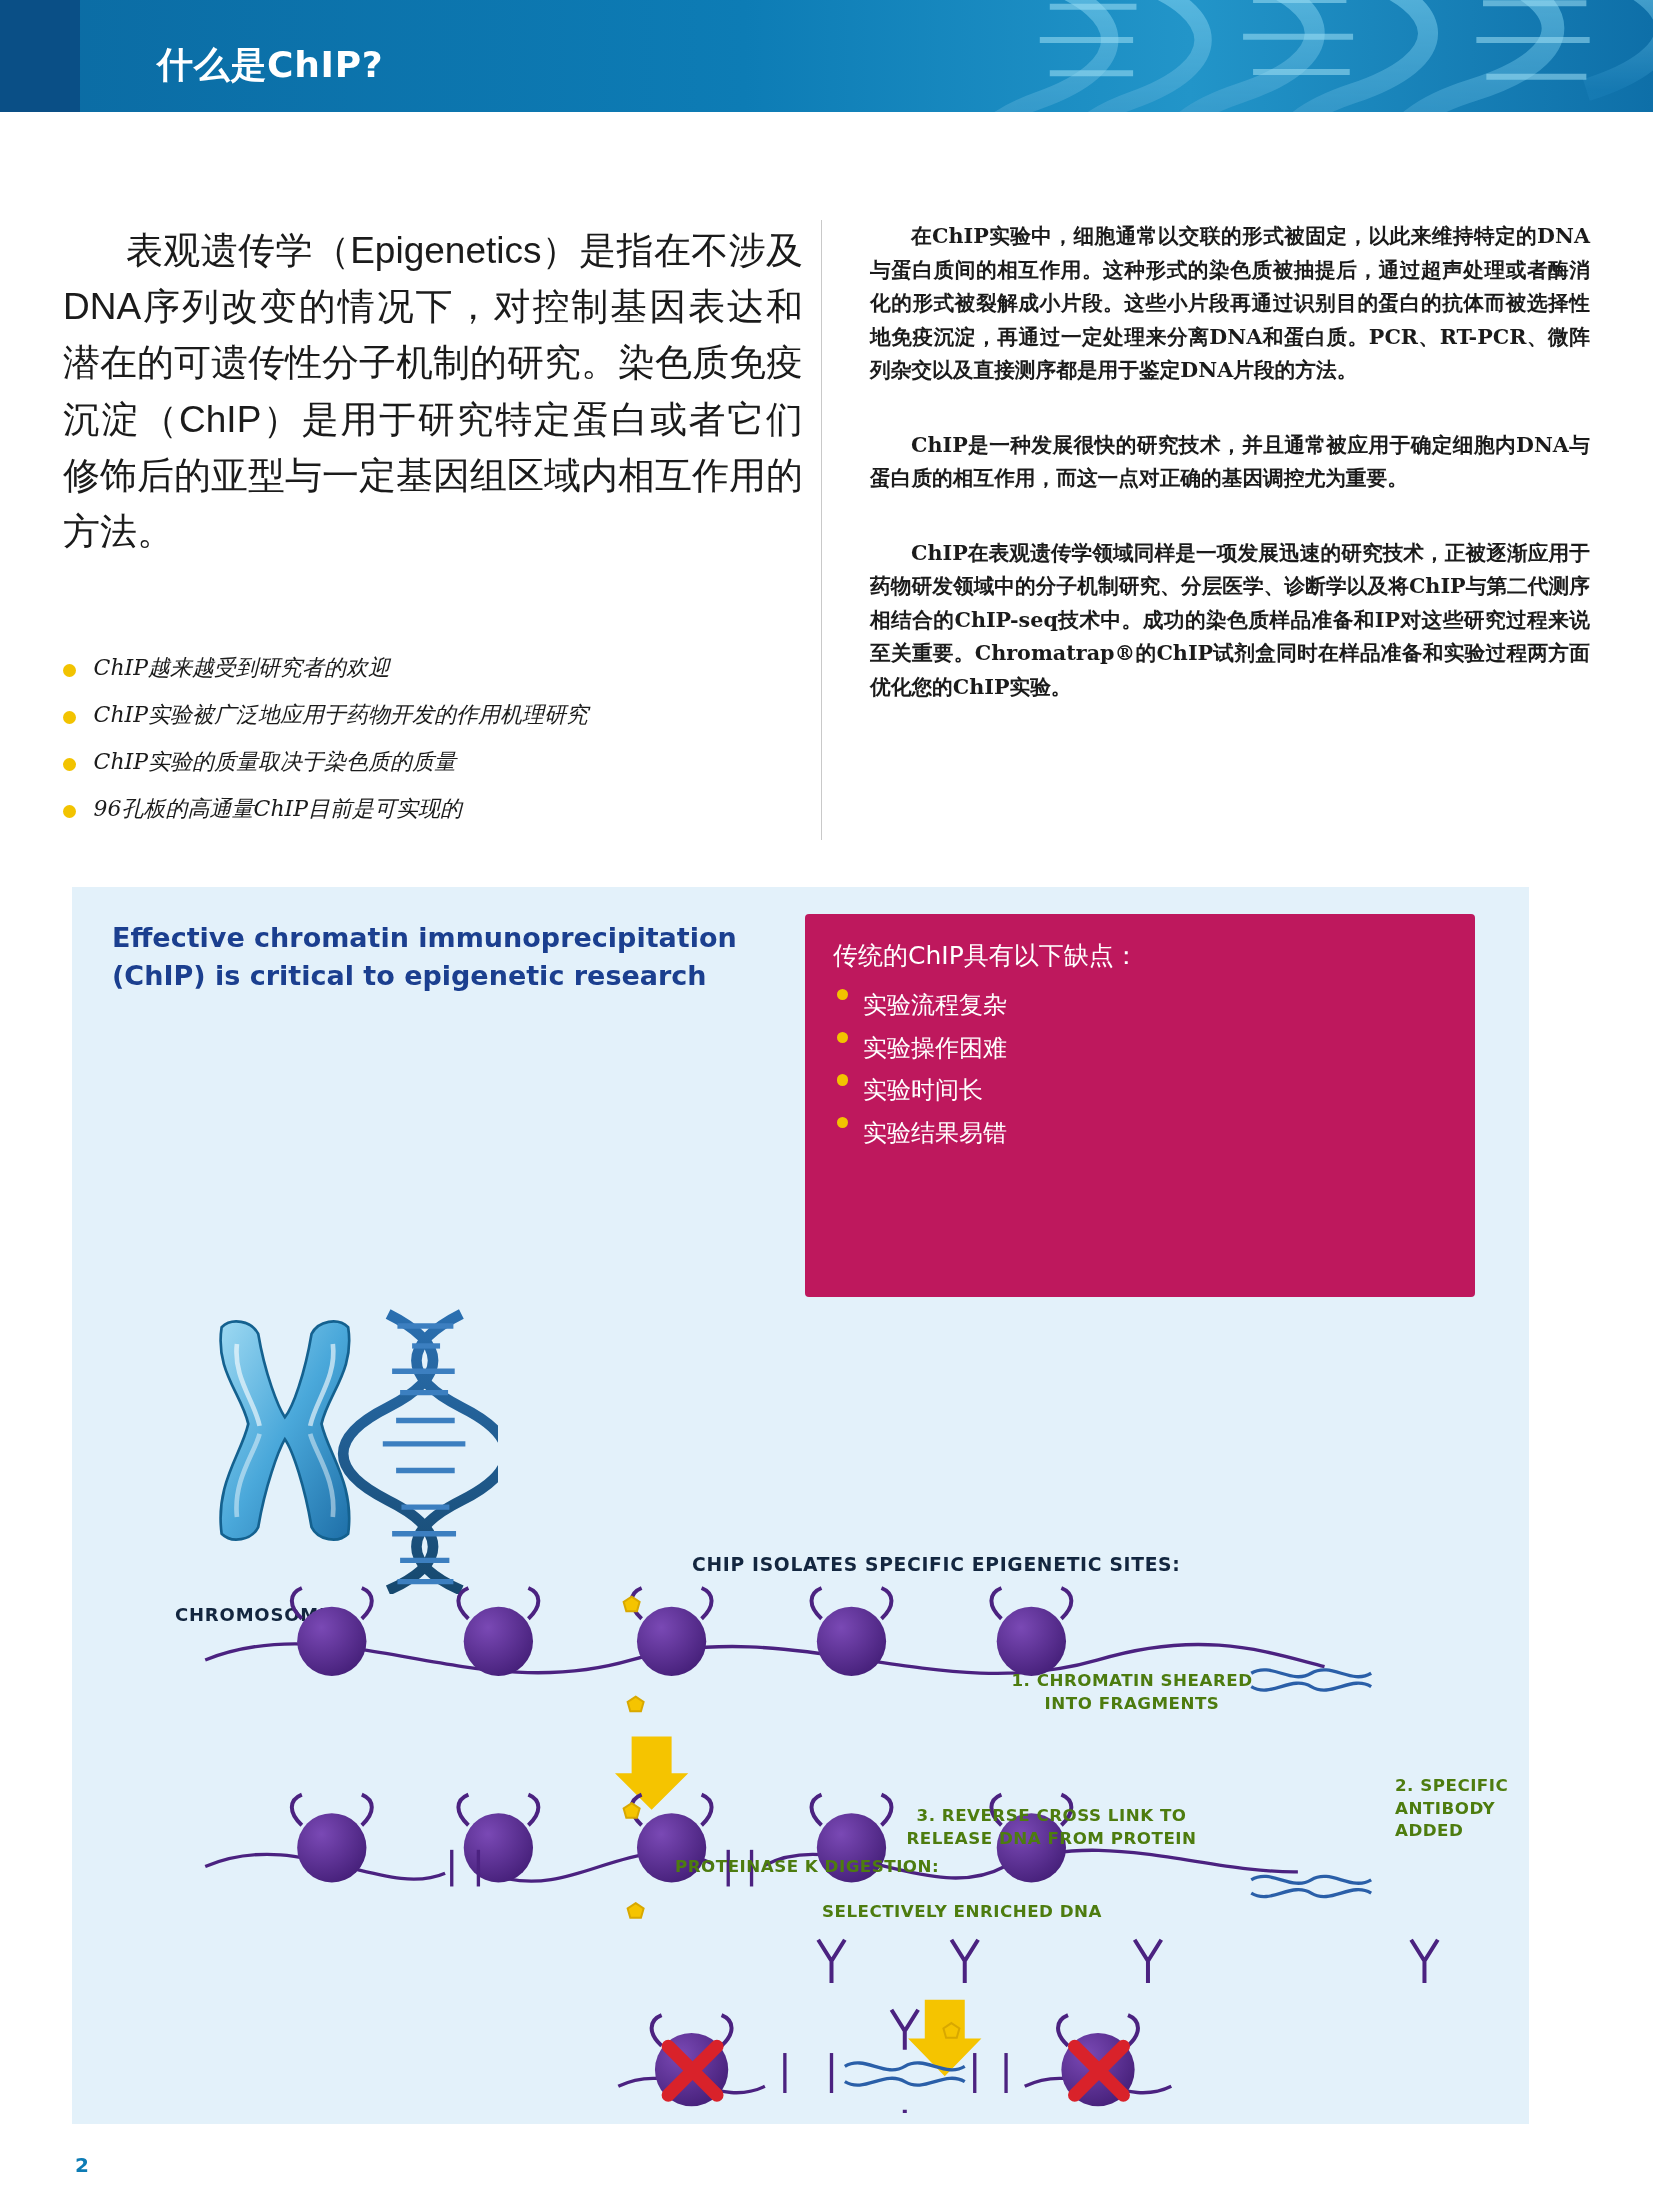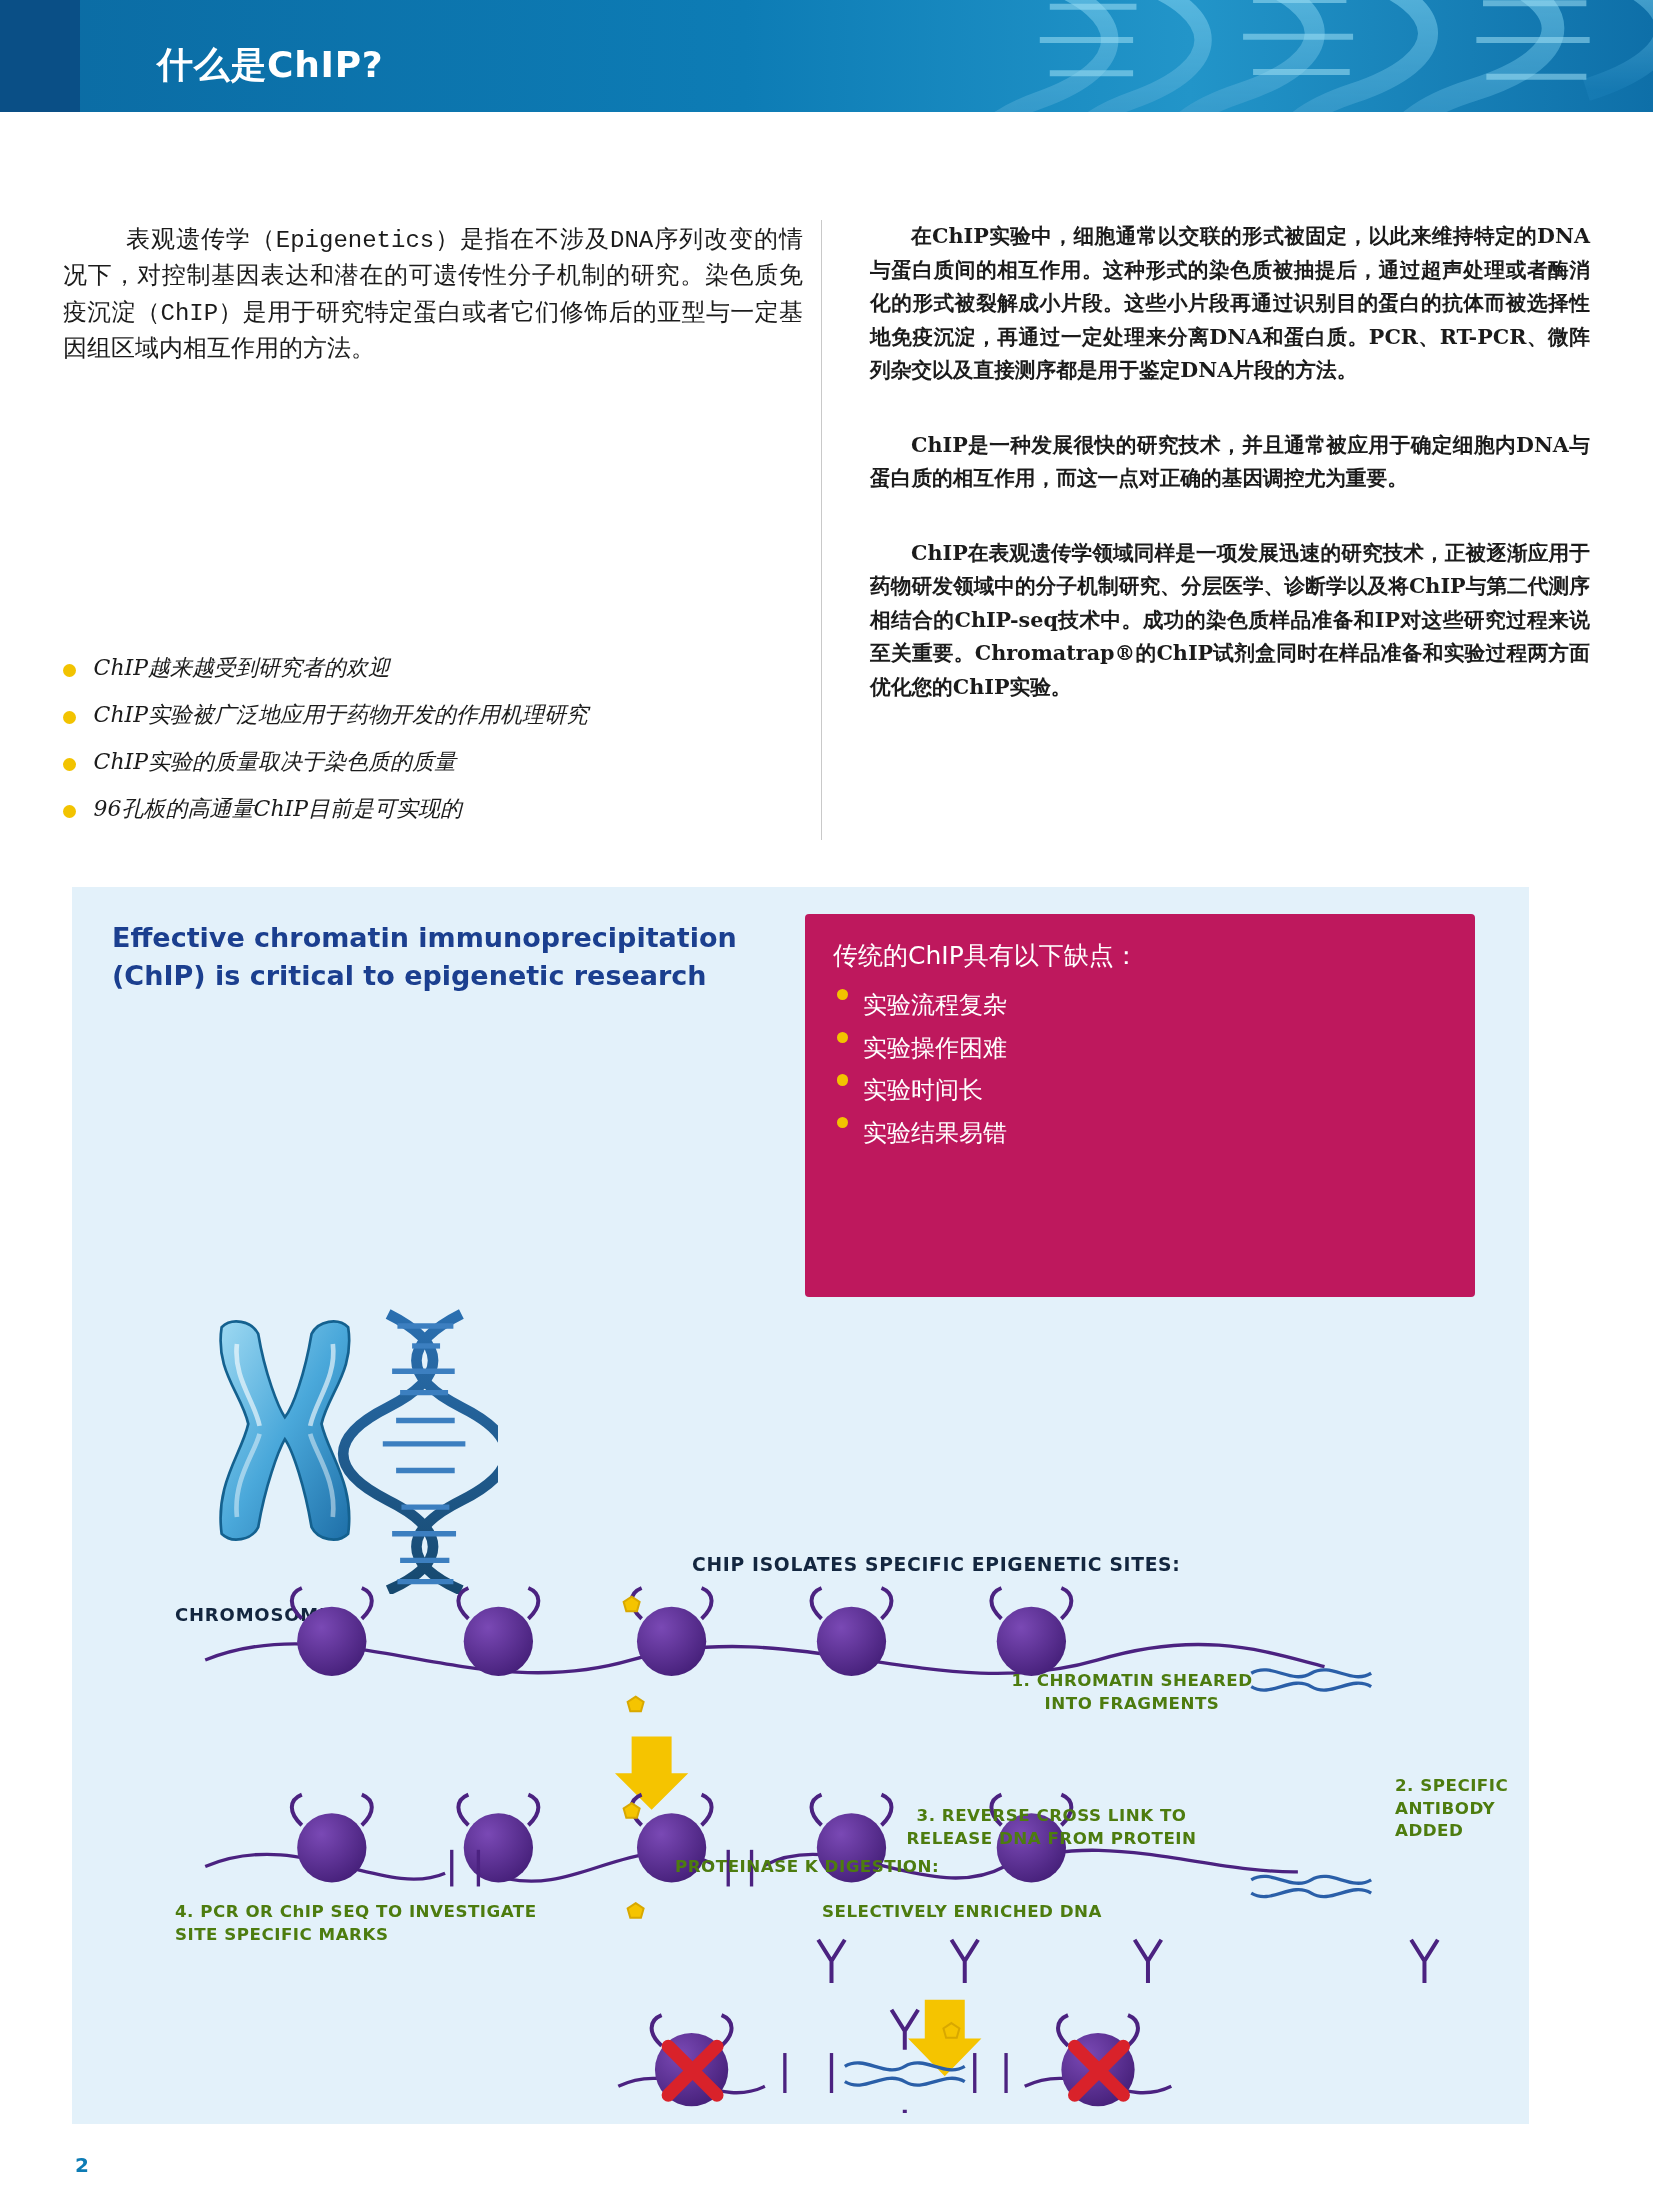--- a/index.html
+++ b/index.html
@@ -52,22 +52,22 @@
   }
 
   
   .lead-col {
     position: absolute;
     left: 63px;
     top: 223px;
     width: 740px;
   }
   .lead-text {
-    font-family: Liberation Mono, monospace;
-    font-size: 24px;
+    font-family: Liberation Sans, sans-serif;
+    font-size: 37px;
     line-height: 1.52;
     color: #1b1b1b;
     text-indent: 63px;
     text-align: justify;
   }
   .bullets {
     position: absolute;
     left: 63px;
     top: 653px;
     width: 740px;
@@ -540,17 +540,16 @@
         <path d="M470,920 C500,938 530,902 560,920 C590,938 620,902 650,920"></path>
       </g>
     </g>
   </svg>
 
   <div class="step-label s1">1. CHROMATIN SHEARED<br>INTO FRAGMENTS</div>
   <div class="step-label s2">2. SPECIFIC<br>ANTIBODY<br>ADDED</div>
   <div class="step-label s3">3. REVERSE CROSS LINK TO<br>RELEASE DNA FROM PROTEIN</div>
   <div class="step-label s-prot">PROTEINASE K DIGESTION:</div>
   <div class="step-label s-enrich">SELECTIVELY ENRICHED DNA</div>
-  <div class="step-label s4">4. PCR OR ChIP SEQ TO INVESTIGATE<br>SITE SPECIFIC MARKS</div>
 </div>
 
 <div class="page-num">2</div>
 
 
 </body></html>

